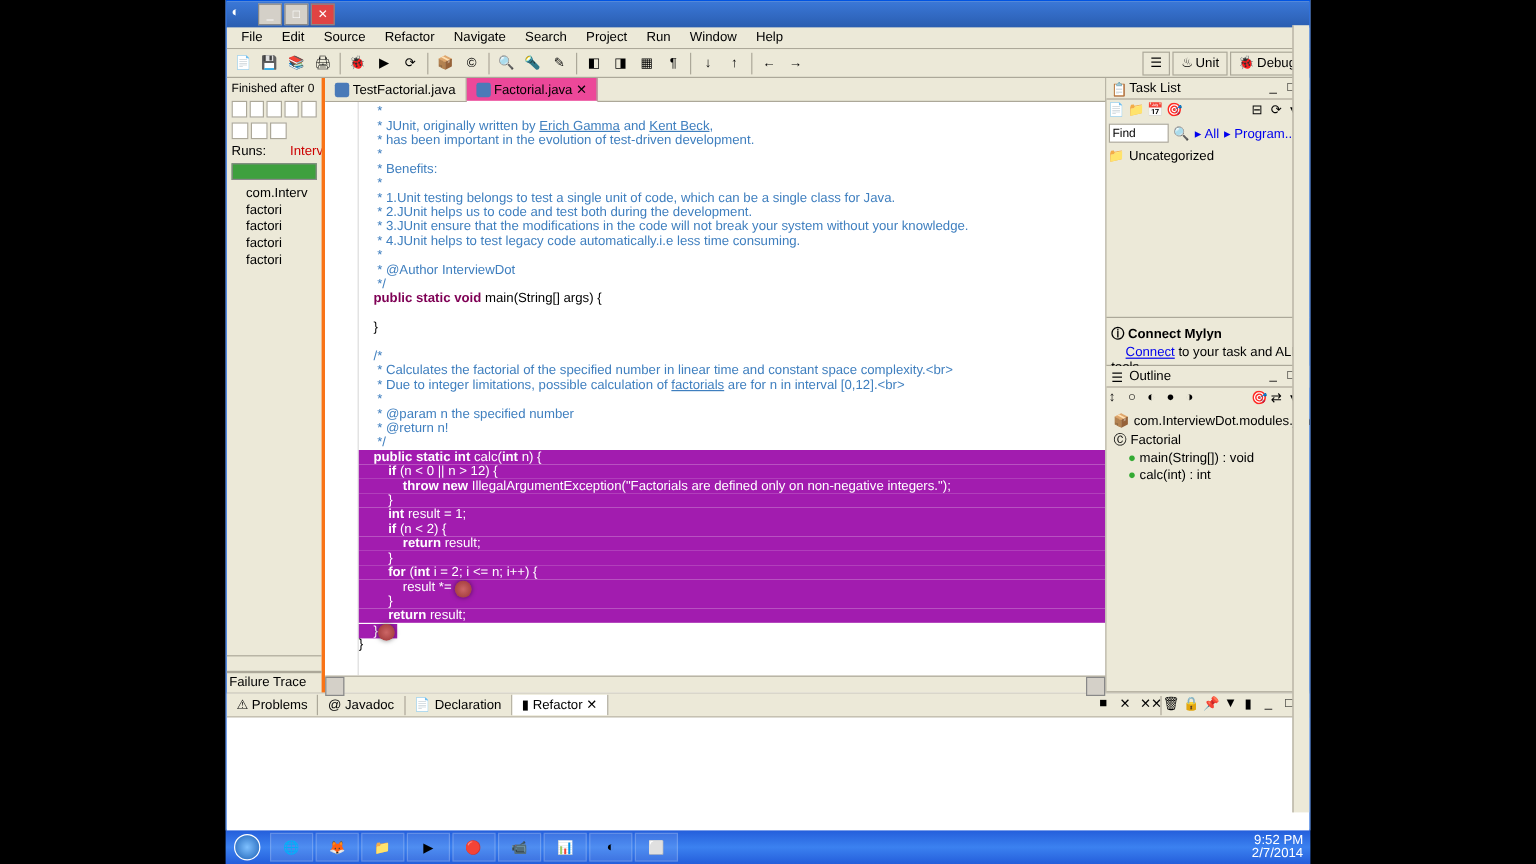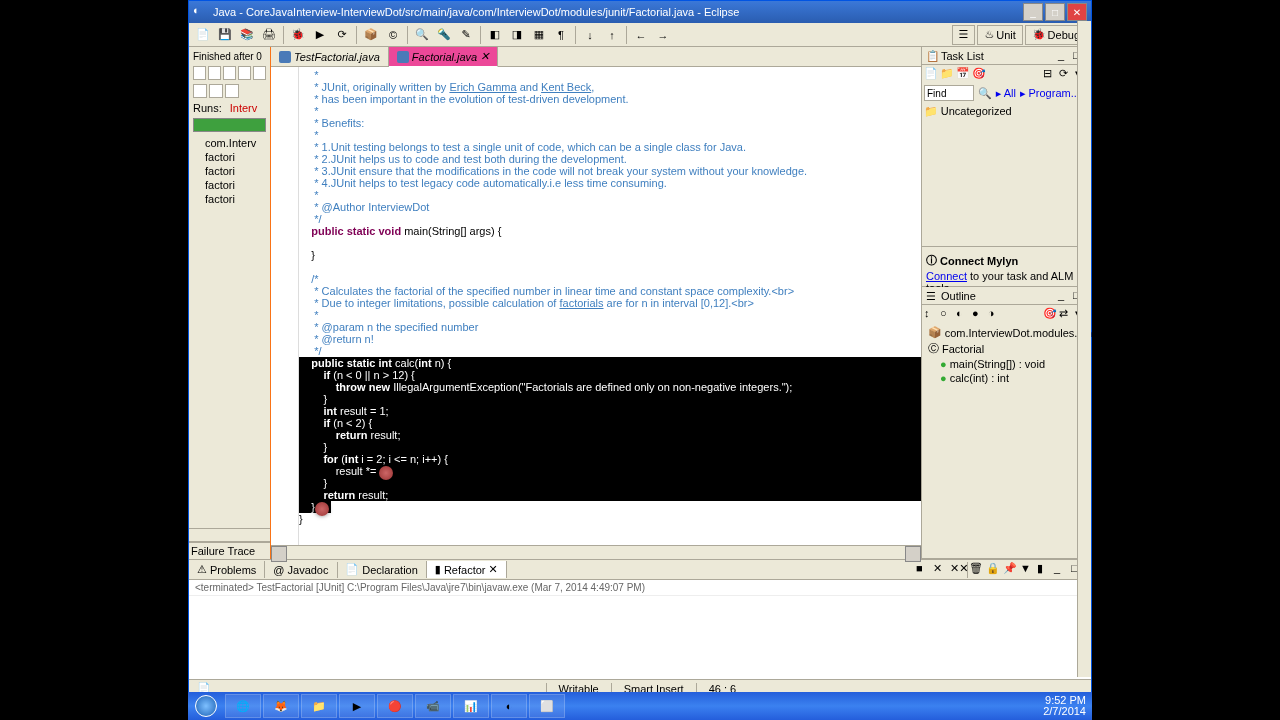--- a/index.html
+++ b/index.html
@@ -12,45 +12,45 @@
 .titlebar .winbtn.close { background: #e04343; color: #fff; }
 .menubar { height: 18px; background: #ece9d8; border-bottom: 1px solid #aca899; display: flex; padding-left: 4px; }
 .menubar span { padding: 2px 8px; cursor: default; }
 .toolbar { height: 24px; background: #ece9d8; border-bottom: 1px solid #aca899; display: flex; align-items: center; padding: 0 4px; gap: 2px; }
 .toolbar .tbtn { width: 20px; height: 20px; border: 1px solid transparent; display: flex; align-items: center; justify-content: center; }
 .toolbar .sep { width: 1px; height: 18px; background: #aca899; margin: 0 2px; }
 .toolbar .spacer { flex: 1; }
 .perspective { display: flex; gap: 2px; }
 .perspective .pbtn { height: 20px; padding: 0 6px; border: 1px solid #aca899; background: #ece9d8; display: flex; align-items: center; gap: 2px; }
 .main-area { display: flex; height: 512px; }
-.left-panel { width: 82px; background: #ece9d8; border-right: 1px solid #f97316; display: flex; flex-direction: column; }
+.left-panel { width: 82px; background: #ece9d8; border-right: 3px solid #f97316; display: flex; flex-direction: column; }
 .junit-view { flex: 1; padding: 2px; overflow: hidden; }
 .junit-header { font-size: 10px; color: #000; padding: 2px; display: flex; justify-content: space-between; }
 .junit-toolbar { display: flex; gap: 2px; padding: 2px; }
 .junit-toolbar .jbtn { width: 14px; height: 14px; border: 1px solid #aca899; background: #fff; }
-.junit-status { display: flex; gap: 8px; padding: 2px; font-size: 10px; }
+.junit-status { display: flex; gap: 20px; padding: 2px; font-size: 10px; }
 .junit-bar { height: 14px; background: #3ea03e; margin: 2px; border: 1px solid #888; }
 .junit-tree { padding: 2px; font-size: 10px; }
 .junit-tree .item { padding: 1px 0 1px 12px; white-space: nowrap; overflow: hidden; }
 .failure-trace { border-top: 1px solid #aca899; padding: 2px; font-size: 10px; }
 .failure-trace .ft-header { display: flex; justify-content: space-between; align-items: flex-end; }
 .editor-area { flex: 1; display: flex; flex-direction: column; background: #fff; }
-.editor-tabs { height: 20px; background: #ece9d8; border-bottom: 1px solid #aca899; display: flex; font-style: italic; }
+.editor-tabs { height: 20px; background: #ece9d8; border-bottom: 1px solid #aca899; display: flex; }
 .editor-tabs .etab { padding: 2px 8px; border-right: 1px solid #aca899; background: #ece9d8; display: flex; align-items: center; gap: 3px; }
 .editor-tabs .etab.active { background: #ec4899; border-bottom: 1px solid #fff; margin-bottom: -1px; }
 .editor-tabs .etab .ticon { width: 12px; height: 12px; background: #4a7ab8; border-radius: 2px; }
 .editor-content { flex: 1; position: relative; overflow: hidden; background: #fff; }
 .gutter { position: absolute; left: 0; top: 0; width: 28px; height: 100%; background: #fff; border-right: 1px solid #ddd; }
 .code { position: absolute; left: 28px; top: 0; right: 0; font-family: "Courier New", monospace; font-size: 12px; line-height: 12px; white-space: pre; padding-top: 2px; }
 .code .line { height: 12px; }
 .code .comment { color: #3f7fbf; }
 .code .kw { color: #7f0055; font-weight: bold; }
 .code .str { color: #2a00ff; }
 .code .link { color: #3f7fbf; text-decoration: underline; }
-.selected-block { background: #000000; color: #fff !important; }
+.selected-block { background: #a21caf; color: #fff !important; }
 .selected-block .kw,.selected-block .str,.selected-block .comment,.selected-block span { color: #fff !important; }
 .cursor-dot { display: inline-block; width: 14px; height: 14px; background: radial-gradient(#c66,#933); border-radius: 50%; vertical-align: middle; box-shadow: 0 0 4px rgba(0,0,0,0.5); position: relative; top: 1px;}
 .editor-sb-h { height: 14px; background: #ece9d8; border-top: 1px solid #aca899; position: relative; }
 .editor-sb-h::before, .editor-sb-h::after { content: ''; position: absolute; top: 0; width: 14px; height: 14px; background: #d4d0c8; border: 1px solid #888; }
 .editor-sb-h::before { left: 0; }
 .editor-sb-h::after { right: 0; }
 .editor-sb-v { position: absolute; right: 0; top: 20px; bottom: 14px; width: 14px; background: #ece9d8; border-left: 1px solid #aca899; }
 .right-panel { width: 170px; background: #ece9d8; border-left: 1px solid #aca899; display: flex; flex-direction: column; }
 .view { border-bottom: 1px solid #aca899; }
 .view-tab { height: 18px; background: #ece9d8; border-bottom: 1px solid #aca899; display: flex; align-items: center; padding: 0 4px; gap: 3px; }
@@ -61,21 +61,21 @@
 .view-toolbar { height: 18px; display: flex; align-items: center; padding: 0 2px; gap: 2px; }
 .view-toolbar .vtbtn { width: 14px; height: 14px; }
 .view-content { padding: 2px; font-size: 10px; }
 .tasklist { height: 200px; }
 .find-row { display: flex; align-items: center; gap: 4px; padding: 2px; }
 .find-row input { width: 50px; height: 16px; border: 1px solid #aca899; font-size: 10px; padding: 0 2px; }
 .find-row .all { color: #0000ee; }
 .find-row .activate { color: #0000ee; }
 .mylyn { padding: 4px; height: 40px; }
 .mylyn .mtitle { font-weight: bold; padding: 2px 0; display: flex; align-items: center; gap: 3px; }
-.mylyn .mlink { color: #0000ee; text-decoration: underline; }
+.mylyn .mlink { color: #0000ee; text-decoration: underline; margin-left: 12px; }
 .outline { flex: 1; }
 .outline-tree { padding: 2px; font-size: 10px; }
 .outline-tree .oitem { padding: 1px 0 1px 8px; display: flex; align-items: center; gap: 3px; white-space: nowrap; }
 .outline-tree .oitem.l1 { padding-left: 4px; }
 .outline-tree .oitem.l2 { padding-left: 16px; }
 .bottom-panel { height: 120px; background: #fff; border-top: 1px solid #aca899; display: flex; flex-direction: column; }
 .bottom-tabs { height: 20px; background: #ece9d8; border-bottom: 1px solid #aca899; display: flex; align-items: center; }
 .bottom-tabs .btab { padding: 2px 8px; border-right: 1px solid #aca899; display: flex; align-items: center; gap: 3px; }
 .bottom-tabs .btab.active { background: #fff; }
 .bottom-tabs .spacer { flex: 1; }
@@ -92,26 +92,37 @@
 .taskbar .tb-item { width: 36px; height: 24px; margin: 0 1px; background: rgba(255,255,255,0.1); border: 1px solid rgba(255,255,255,0.2); display: flex; align-items: center; justify-content: center; }
 .taskbar .tray { margin-left: auto; color: #fff; font-size: 10px; padding: 0 6px; text-align: right; line-height: 11px; }
 </style>
 </head>
 <body>
 
 <div class="desktop">
 
   <div class="titlebar">
     <span class="icon">◐</span>
-    <span class="title">Java - CoreJavaInterview-InterviewDot/src/main/java/com/InterviewDot/modules/junit/Factorial.java - Eclipse</span>
     <span class="winbtn">_</span>
     <span class="winbtn">□</span>
     <span class="winbtn close">✕</span>
   </div>
 
+  <div class="menubar">
+    <span>File</span>
+    <span>Edit</span>
+    <span>Source</span>
+    <span>Refactor</span>
+    <span>Navigate</span>
+    <span>Search</span>
+    <span>Project</span>
+    <span>Run</span>
+    <span>Window</span>
+    <span>Help</span>
+  </div>
 
   <div class="toolbar">
     <span class="tbtn">📄</span>
     <span class="tbtn">💾</span>
     <span class="tbtn">📚</span>
     <span class="tbtn">🖨</span>
     <span class="sep"></span>
     <span class="tbtn">🐞</span>
     <span class="tbtn">▶</span>
     <span class="tbtn">⟳</span>
@@ -308,21 +319,20 @@
         <span style="width:1px;background:#aca899"></span>
         <span class="bbtn">🗑</span>
         <span class="bbtn">🔒</span>
         <span class="bbtn">📌</span>
         <span class="bbtn">▼</span>
         <span class="bbtn">▮</span>
         <span class="bbtn">_</span>
         <span class="bbtn">□</span>
       </div>
     </div>
-    <div class="console-header">&lt;terminated&gt; TestFactorial [JUnit] C:\Program Files\Java\jre7\bin\javaw.exe (Mar 7, 2014 4:49:07 PM)</div>
     <div class="console-content"></div>
   </div>
 
   <div class="statusbar">
     <span>📄</span>
     <span class="spacer"></span>
     <span class="cell">Writable</span>
     <span class="cell">Smart Insert</span>
     <span class="cell">46 : 6</span>
     <span class="spacer"></span>

